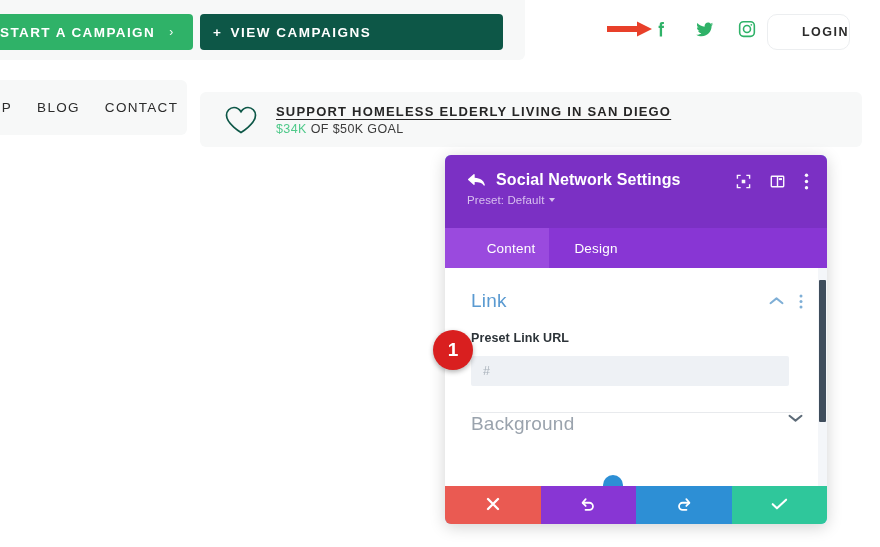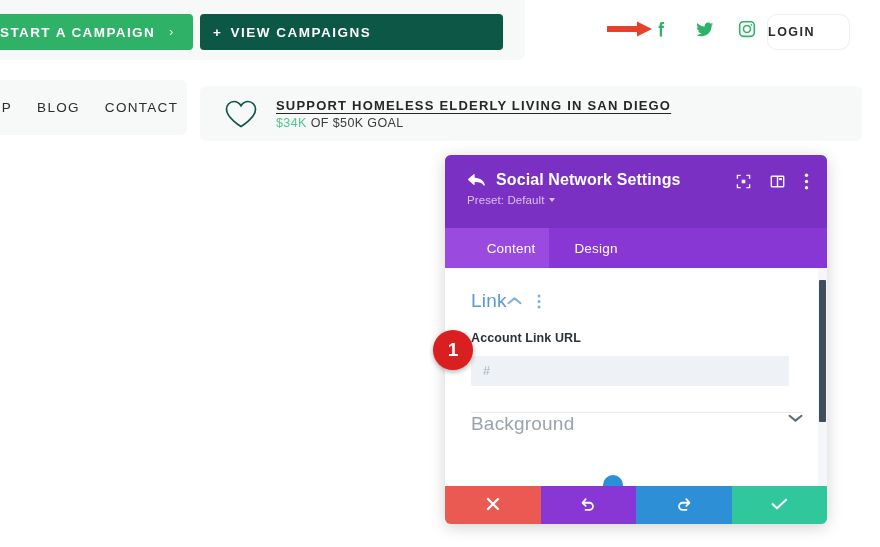--- a/index.html
+++ b/index.html
@@ -124,21 +124,21 @@
     border: 1px solid #eceef0;
     border-radius: 10px;
     color: #2b2b2b;
     font-family: "Liberation Sans", sans-serif;
     font-size: 12.5px;
     font-weight: bold;
     letter-spacing: 1.5px;
     cursor: pointer;
     display: flex;
     align-items: center;
-    justify-content: flex-start;
+    justify-content: flex-end;
   }
 
   
   .navrow {
     position: absolute;
     top: 80px;
     left: 0;
     width: 880px;
     height: 55px;
   }
@@ -169,21 +169,21 @@
     font-size: 13.5px;
     font-weight: normal;
     letter-spacing: 1.3px;
     font-family: "Liberation Sans", sans-serif;
     cursor: pointer;
     white-space: nowrap;
   }
 
   .support-panel {
     position: absolute;
-    top: 6px;
+    top: 12px;
     left: 200px;
     width: 662px;
     height: 55px;
     background: #f7f8f8;
     border-radius: 6px;
     display: flex;
     align-items: center;
     padding-left: 24px;
     gap: 18px;
   }
@@ -313,21 +313,21 @@
     position: relative;
     overflow: hidden;
   }
 
   .section-link {
     padding: 22px 24px 0 26px;
   }
   .section-head {
     display: flex;
     align-items: center;
-    justify-content: flex-start;
+    justify-content: space-between;
     margin-bottom: 19px;
   }
   .section-title-link {
     color: #5a9ad1;
     font-size: 19px;
     letter-spacing: 0.2px;
   }
   .section-head-icons { display: flex; align-items: center; gap: 15px; }
   .chevron-up, .dots-v { color: #7fafd6; display: flex; align-items: center; cursor: pointer; }
 
@@ -572,21 +572,21 @@
             <span class="dots-v">
               <svg width="4" height="15" viewBox="0 0 4 15" fill="currentColor">
                 <circle cx="2" cy="2" r="1.5"></circle>
                 <circle cx="2" cy="7.5" r="1.5"></circle>
                 <circle cx="2" cy="13" r="1.5"></circle>
               </svg>
             </span>
           </span>
         </div>
 
-        <div class="field-label">Account Link URL</div>
+        <div class="field-label">Preset Link URL</div>
         <input class="url-input" type="text" placeholder="#" style="">
 
         <div class="divider"></div>
       </div>
 
       <div class="section-background">
         <span class="section-title-bg">Background</span>
         <span class="chevron-down-bg">
           <svg width="15" height="10" viewBox="0 0 16 10" fill="none" stroke="currentColor" stroke-width="2.1" stroke-linecap="round" stroke-linejoin="round">
             <path d="M1.6 2.6 8 7.8l6.4-5.2"></path>

